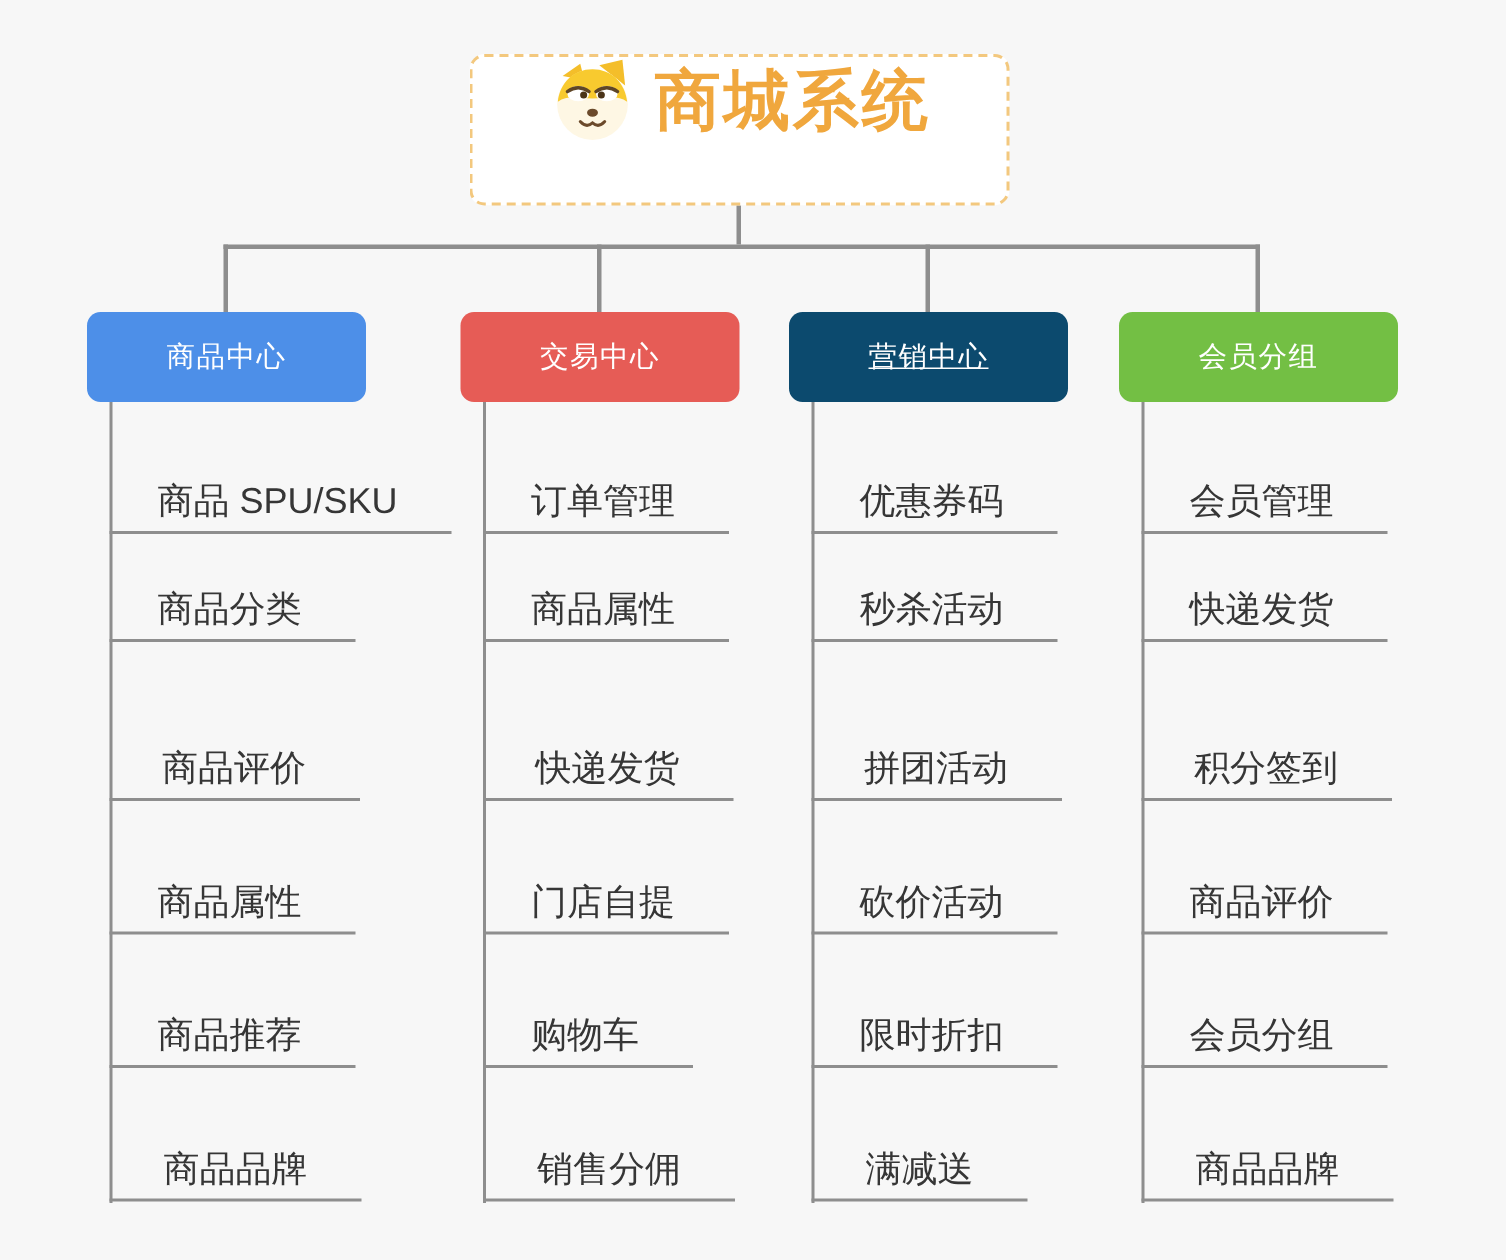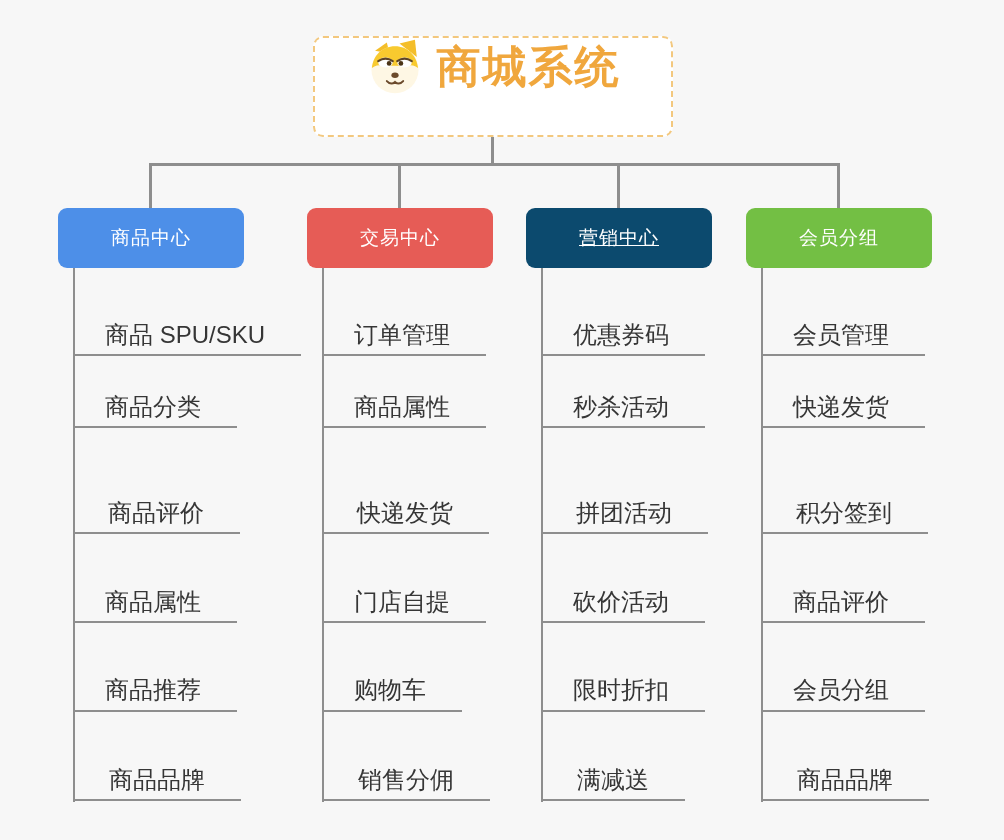--- a/index.html
+++ b/index.html
@@ -68,21 +68,21 @@
     border-bottom:2px solid var(--connector,#999);
     font-size:24px; line-height:27px;
     color:#363636;
     white-space:nowrap;
     cursor:pointer;
   }
   .row-0 { top:321px; }
   .row-1 { top:393px; }
   .row-2 { top:499px;padding-left:35px; }
   .row-3 { top:588px; }
-  .row-4 { top:677px;font-family:Liberation Serif, serif; }
+  .row-4 { top:677px; }
   .row-5 { top:766px;padding-left:36px; }
 </style>
 </head>
 <body>
 
 <div class="canvas">
 
   <div class="line v-line" style="left:491px; top:137px; height:26px;"></div>
   <div class="line h-line" style="left:149px; top:163px; width:691px;"></div>
   <div class="line v-line" style="left:149px; top:163px; height:45px;"></div>

